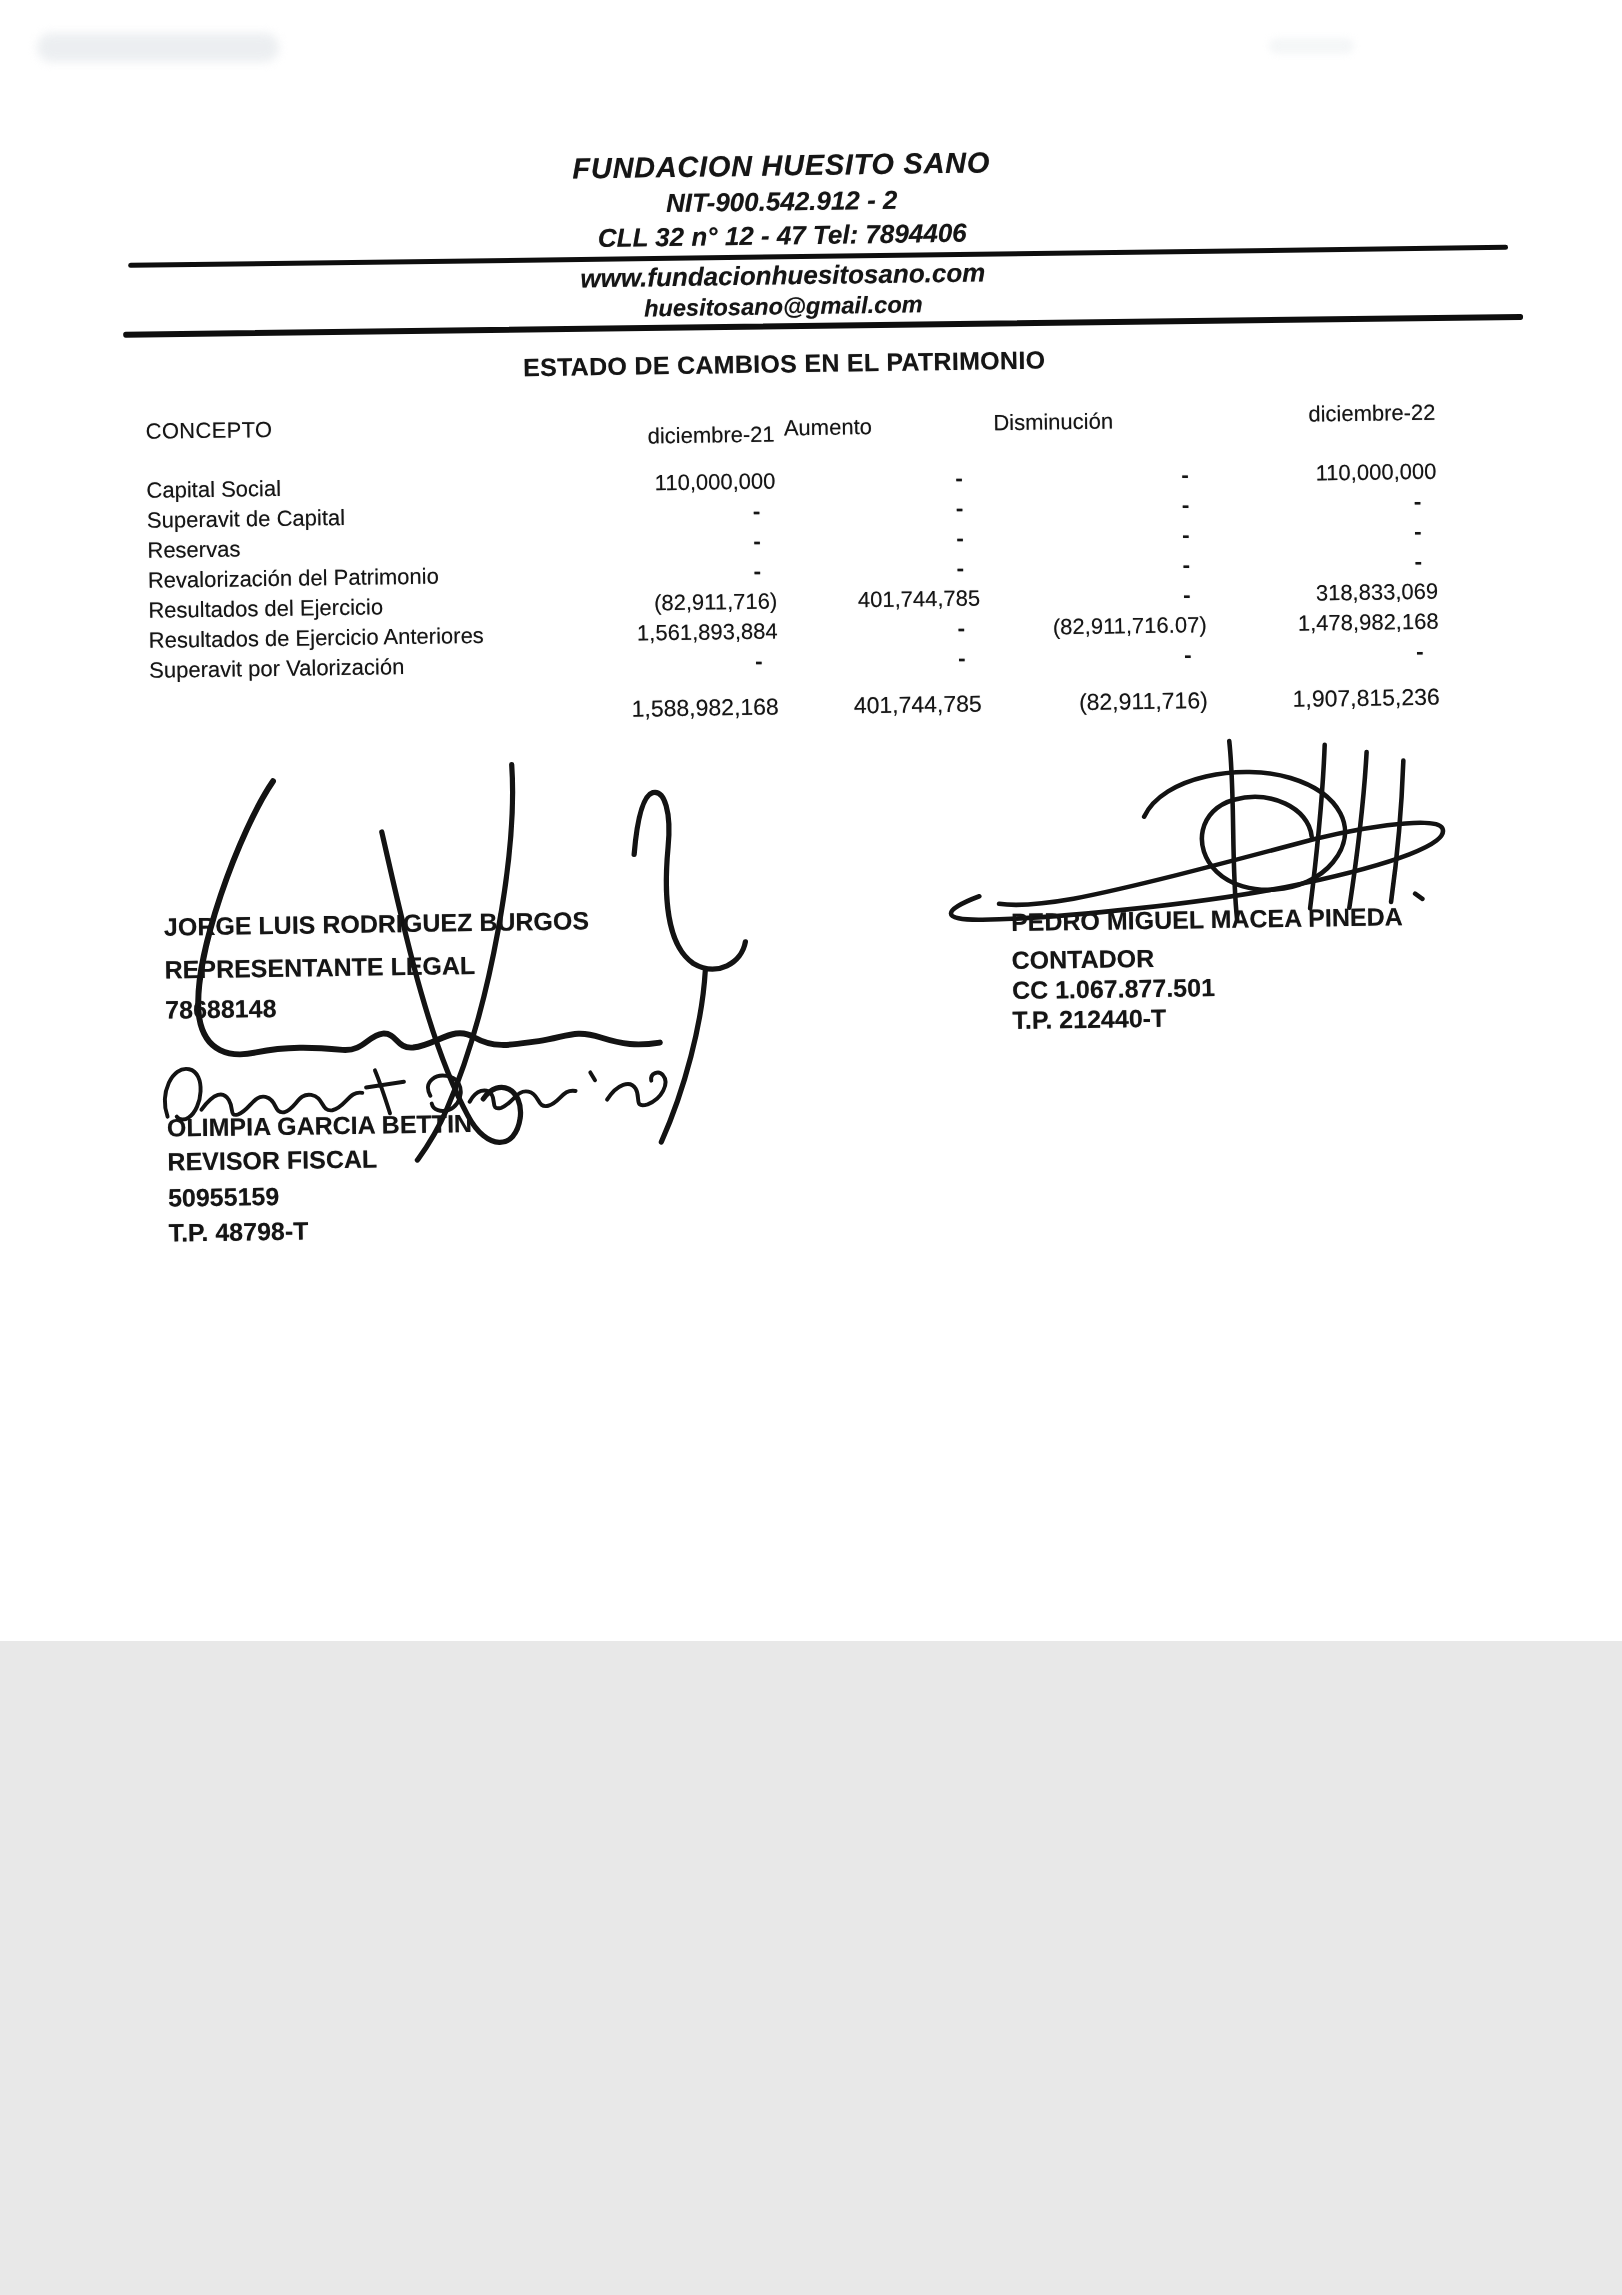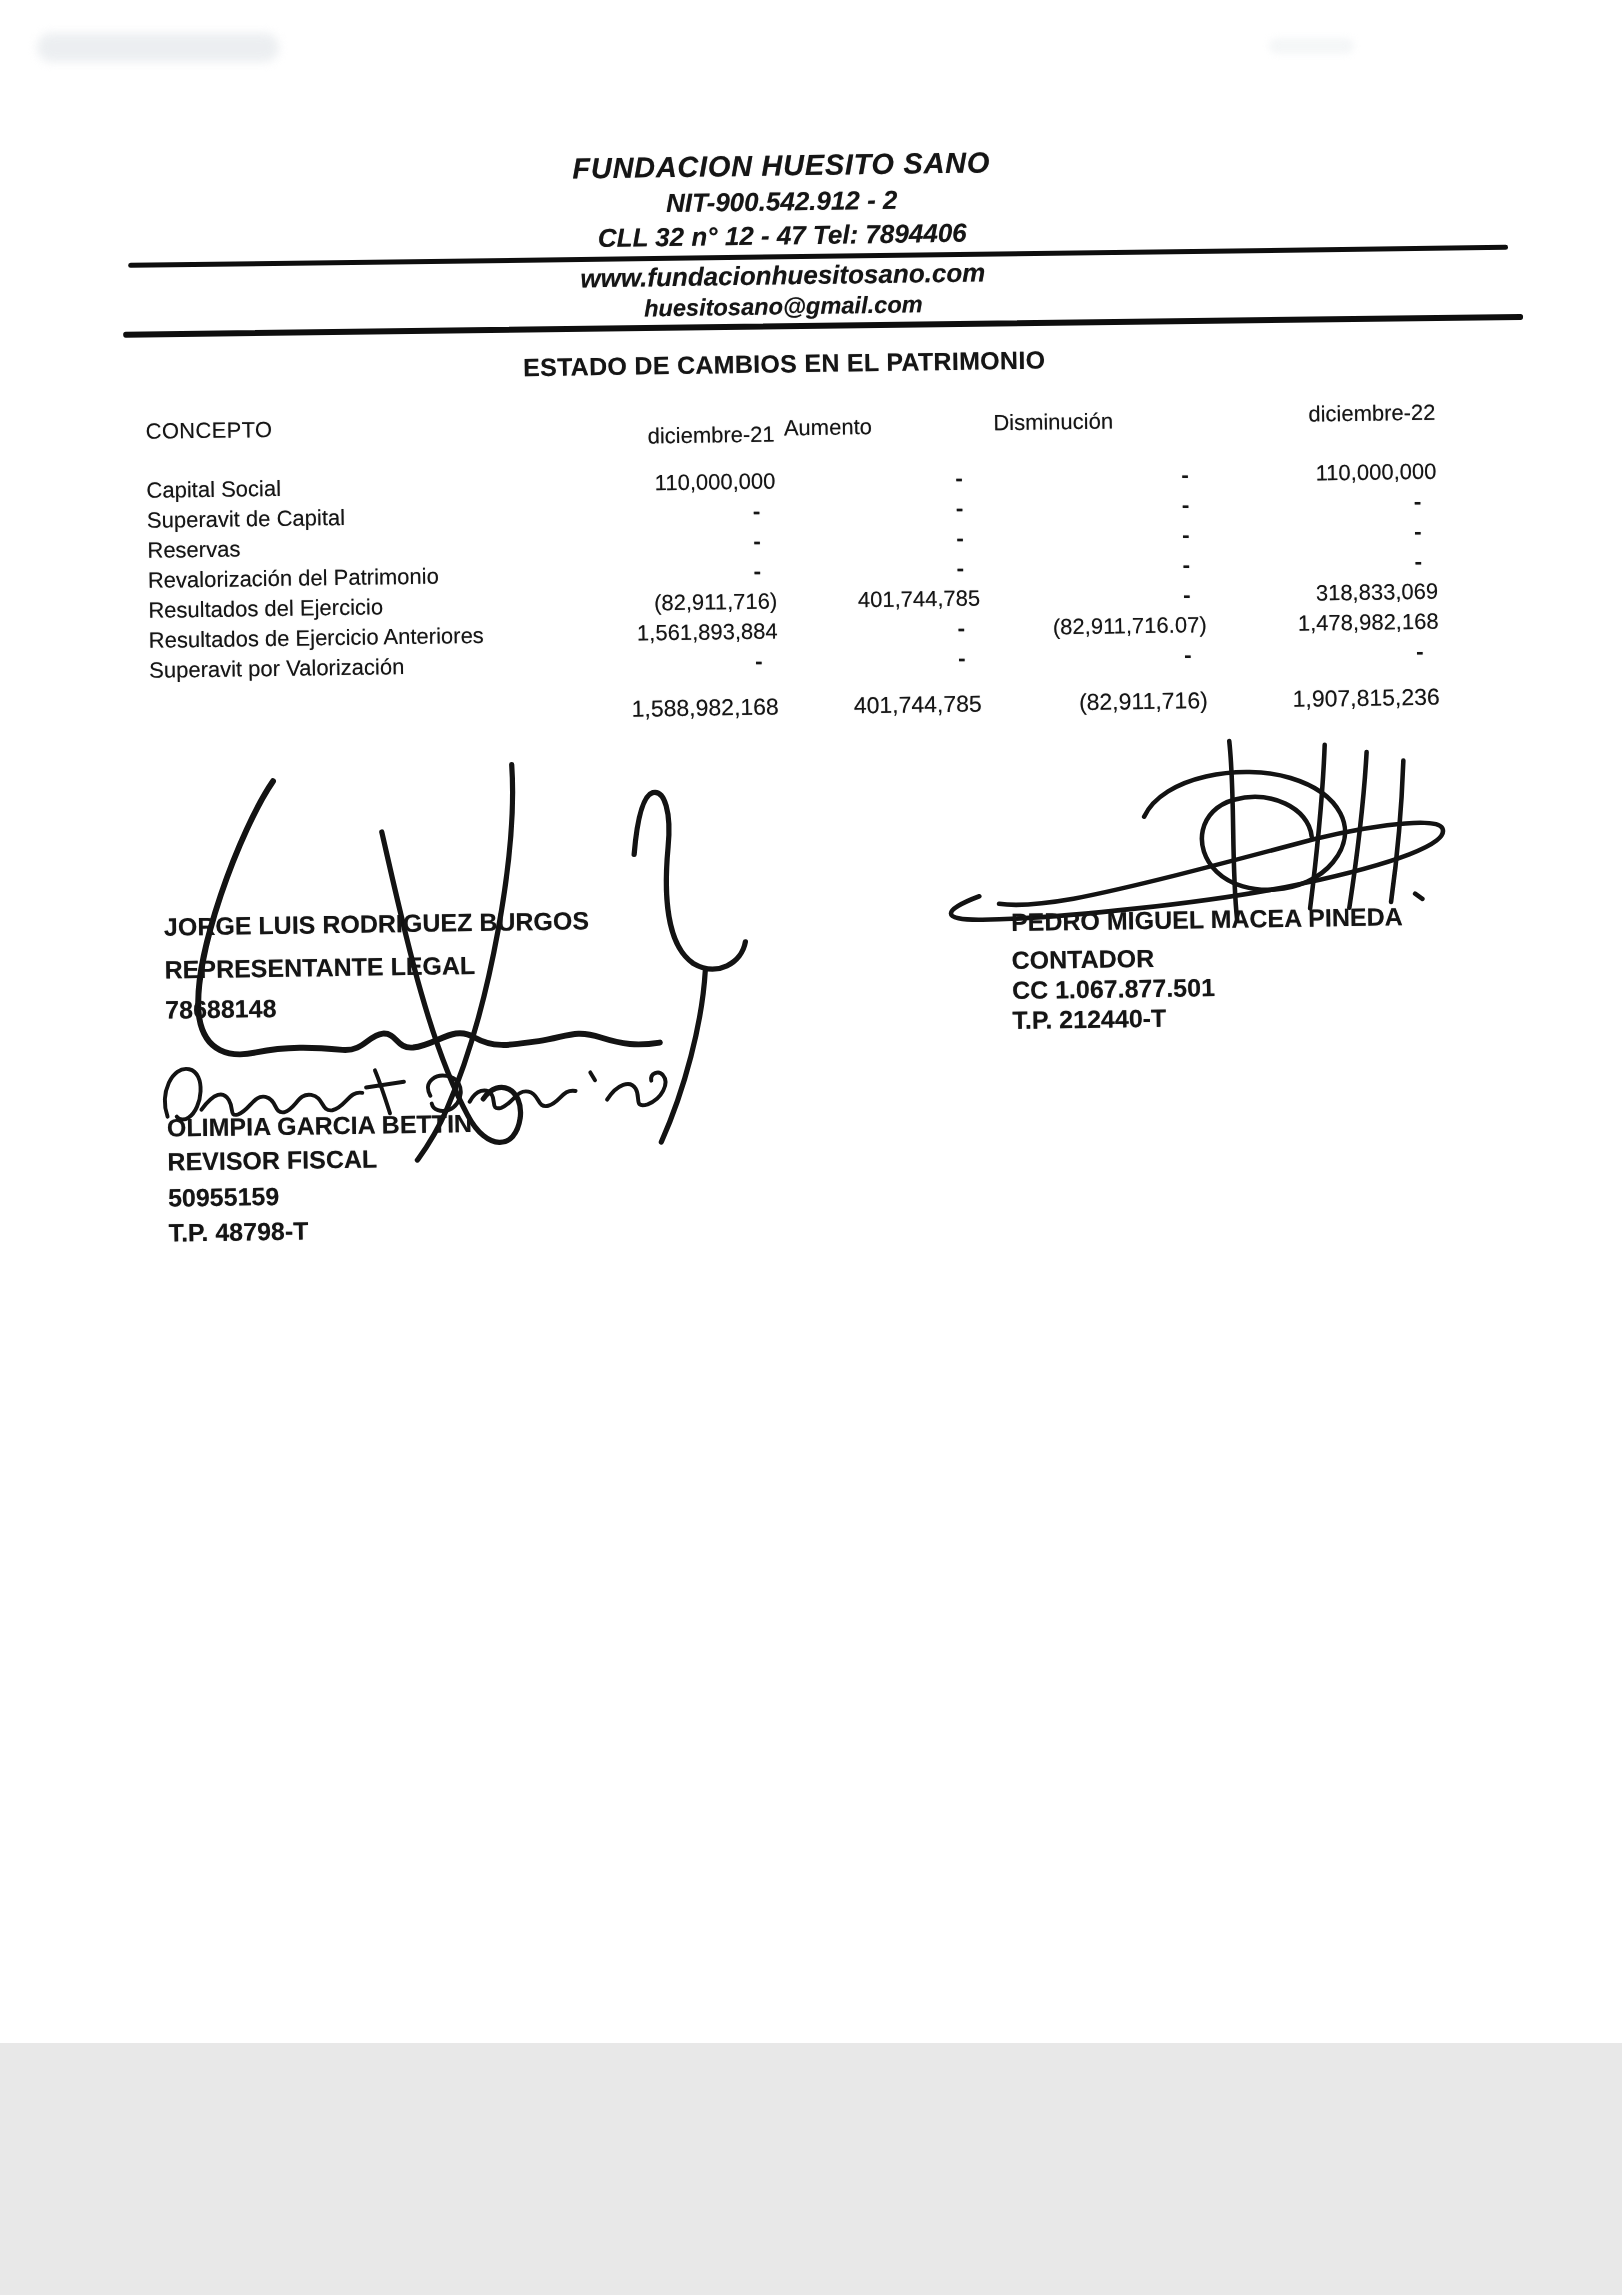--- a/index.html
+++ b/index.html
@@ -1,17 +1,17 @@
 <!DOCTYPE html>
 <html style="font-size:10.5px"><head>
 <meta charset="utf-8">
 <style>
   html,body{margin:0;padding:0;background:#e8e8e8;}
   .page{
-    position:relative;width:1622px;height:2043px;background:#ffffff;overflow:hidden;
+    position:relative;width:1622px;height:1641px;background:#ffffff;overflow:hidden;
     font-family:"Liberation Sans",sans-serif;color:#161616;
   }
   .ink{color:#151515;text-shadow:0 0 0.7px rgba(20,20,20,.5);}
   
   .smudge{position:absolute;left:37px;top:33px;width:242px;height:29px;background:#e9ecef;filter:blur(4.6px);border-radius:14.4px;opacity:.85;}
   .smudge2{position:absolute;left:1269px;top:38px;width:85px;height:15.7px;background:#eef1f3;filter:blur(3.9px);border-radius:7.9px;opacity:.6;}
   
   .tilt{position:absolute;inset:0;transform:rotate(-0.85deg);transform-origin:811px 654px;}
   .center{position:absolute;left:0;width:1577px;text-align:center;}
   .lh-org {top:149px;font-style:italic;font-weight:700;font-size:29px;letter-spacing:0.7px;}

